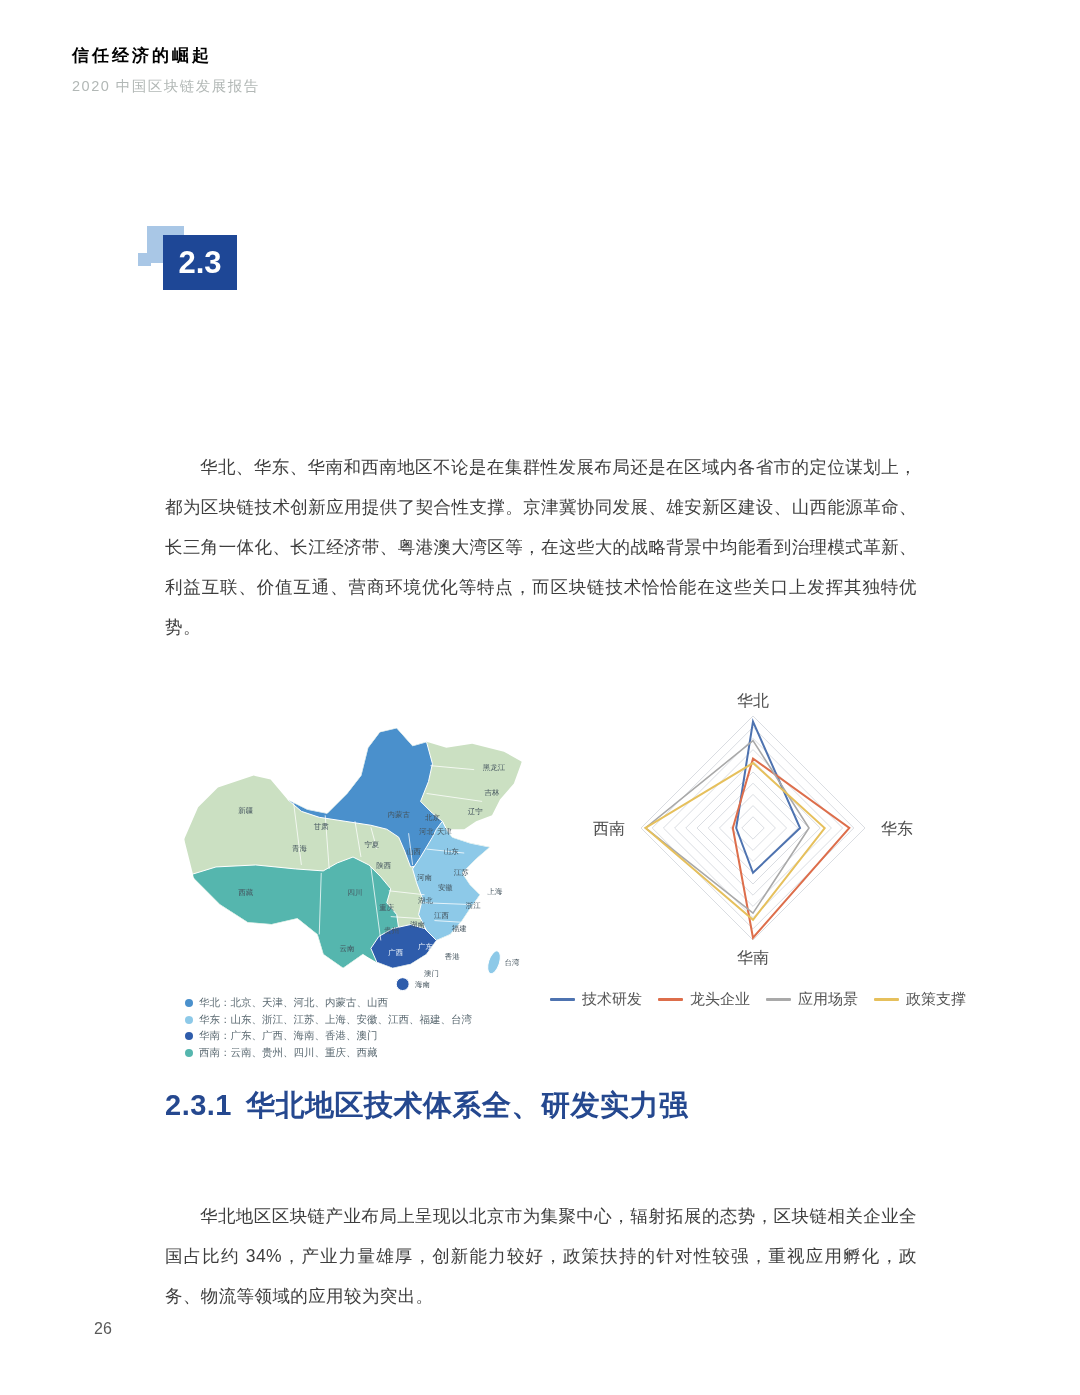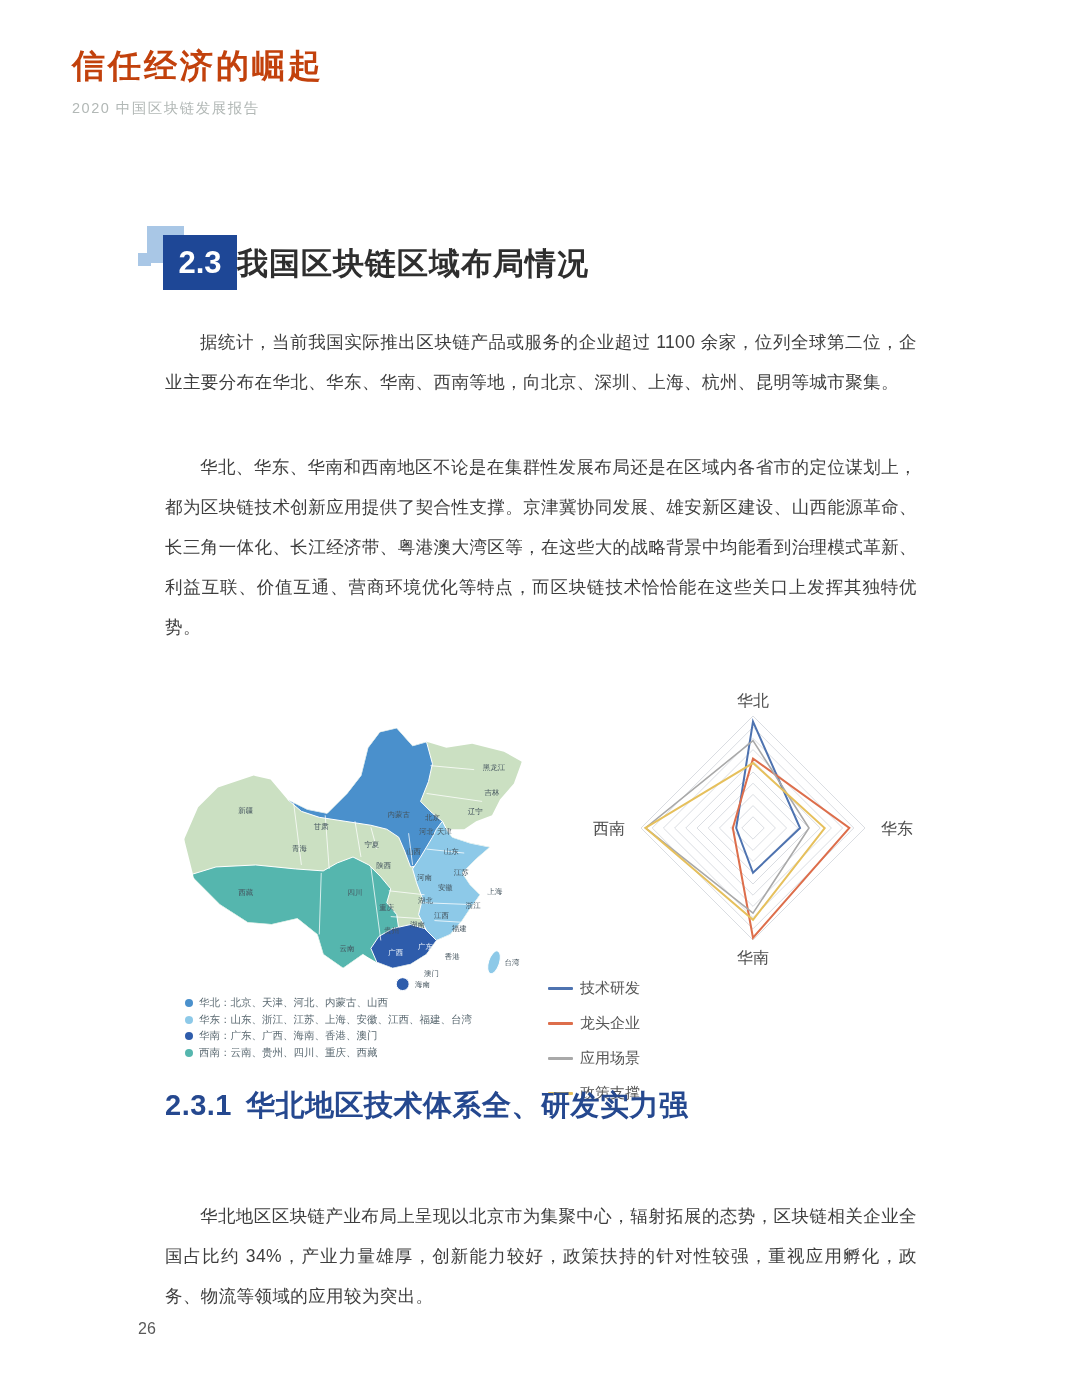--- a/index.html
+++ b/index.html
@@ -1,21 +1,21 @@
 <!DOCTYPE html>
 <html><head>
 <meta charset="utf-8">
 <style>
   html,body{margin:0;padding:0;background:#ffffff;width:1080px;height:1395px;overflow:hidden;
     font-family:"Liberation Sans","DejaVu Sans",sans-serif;}
   .page{position:absolute;inset:0;width:1080px;height:1395px;background:#fff;}
 
   
   .brand{position:absolute;left:72px;top:44px;}
-  .brand-title{font-size:33px;font-weight:bold;color:#c2410c;letter-spacing:3px;}
+  .brand-title{font-size:17px;font-weight:bold;color:#000000;letter-spacing:3px;}
   .brand-sub{font-size:14.5px;color:#b2b8b6;margin-top:10px;letter-spacing:1.5px;}
 
   
   .sec{position:absolute;left:138px;top:226px;width:800px;height:76px;}
   .sec .accent-lg{position:absolute;left:9px;top:0px;width:37px;height:37px;background:#a9c7e6;}
   .sec .accent-sm{position:absolute;left:0px;top:27px;width:13px;height:13px;background:#a9c7e6;}
   .sec .num-box{position:absolute;left:25px;top:9px;width:74px;height:55px;background:#1e4796;
     color:#fff;font-size:31px;font-weight:bold;display:flex;align-items:center;justify-content:center;}
   .sec .sec-title{position:absolute;left:99px;top:17px;font-size:31px;font-weight:bold;color:#2e2e2e;
     white-space:nowrap;letter-spacing:1px;}
@@ -33,52 +33,50 @@
   .map-legend-row{display:flex;align-items:center;height:16.5px;}
   .map-legend-dot{width:8px;height:8px;border-radius:50%;margin-right:6px;flex:0 0 auto;}
   .map-legend-text{font-size:10.5px;color:#5b6a72;white-space:nowrap;}
   .region{stroke:#ffffff;stroke-width:1;}
   .prov-lines path{stroke:#ffffff;stroke-width:0.9;fill:none;opacity:0.85;}
   .map-label{font-size:7.5px;fill:#44545e;text-anchor:middle;}
   .map-label.light{fill:#eef5fa;}
 
   .fig-radar{position:absolute;left:548px;top:688px;width:420px;}
   .radar-axis-label{font-size:16px;fill:#4c4c4c;text-anchor:middle;}
-  .radar-legend{display:flex;justify-content:center;gap:16px;margin-top:2px;flex-direction:column;}
+  .radar-legend{display:flex;justify-content:center;gap:16px;margin-top:13px;}
   .r-item{display:flex;align-items:center;gap:7px;font-size:15px;color:#555;}
   .r-line{display:inline-block;width:25px;height:3px;border-radius:1px;}
 
   .fig-caption{position:absolute;left:165px;top:1018px;width:752px;text-align:center;
     font-size:15.5px;color:#3f3f3f;letter-spacing:2px;}
 
   
   .subsec{position:absolute;left:165px;top:1086px;font-size:29px;font-weight:bold;color:#25488f;
     letter-spacing:0.5px;white-space:nowrap;}
   .subsec .subsec-num{margin-right:14px;}
 
-  .page-number{position:absolute;left:94px;top:1320px;font-size:16px;color:#595959;margin-left:44px;}
+  .page-number{position:absolute;left:94px;top:1320px;font-size:16px;color:#595959;}
 </style>
 </head>
 <body>
 
 <div class="page">
 
   <div class="brand">
     <div class="brand-title">信任经济的崛起</div>
     <div class="brand-sub">2020 中国区块链发展报告</div>
   </div>
 
   <div class="sec">
     <div class="accent-lg"></div>
     <div class="accent-sm"></div>
     <div class="num-box">2.3</div>
-    <div class="sec-title">我国区块链区域布局情况</div>
-  </div>
-
-  <div class="para" id="para1">据统计，当前我国实际推出区块链产品或服务的企业超过 1100 余家，位列全球第二位，企业主要分布在华北、华东、华南、西南等地，向北京、深圳、上海、杭州、昆明等城市聚集。</div>
+  </div>
+
   <div class="para" id="para2">华北、华东、华南和西南地区不论是在集群性发展布局还是在区域内各省市的定位谋划上，都为区块链技术创新应用提供了契合性支撑。京津冀协同发展、雄安新区建设、山西能源革命、长三角一体化、长江经济带、粤港澳大湾区等，在这些大的战略背景中均能看到治理模式革新、利益互联、价值互通、营商环境优化等特点，而区块链技术恰恰能在这些关口上发挥其独特优势。</div>
 
   <div class="fig-map">
     <svg id="map-svg" viewBox="0 0 360 285" width="358" height="283">
       <defs>
         <clipPath id="chinaClip">
           <path d="M8,122 L22,90 L42,70 L78,58 L95,62 L112,82 L132,92 L152,96 L172,76 L186,58 L193,30 L205,14 L222,10 L238,28 L252,24 L272,30 L298,26 L330,34 L348,44 L340,66 L326,82 L318,98 L302,104 L290,112 L272,112 L278,120 L296,126 L316,130 L302,142 L288,156 L296,168 L306,178 L296,192 L288,204 L276,218 L262,224 L252,238 L236,248 L218,252 L202,246 L188,238 L168,252 L148,238 L142,218 L122,202 L96,208 L72,206 L44,188 L18,162 Z"></path>
         </clipPath>
       </defs>
       <g clip-path="url(#chinaClip)">

